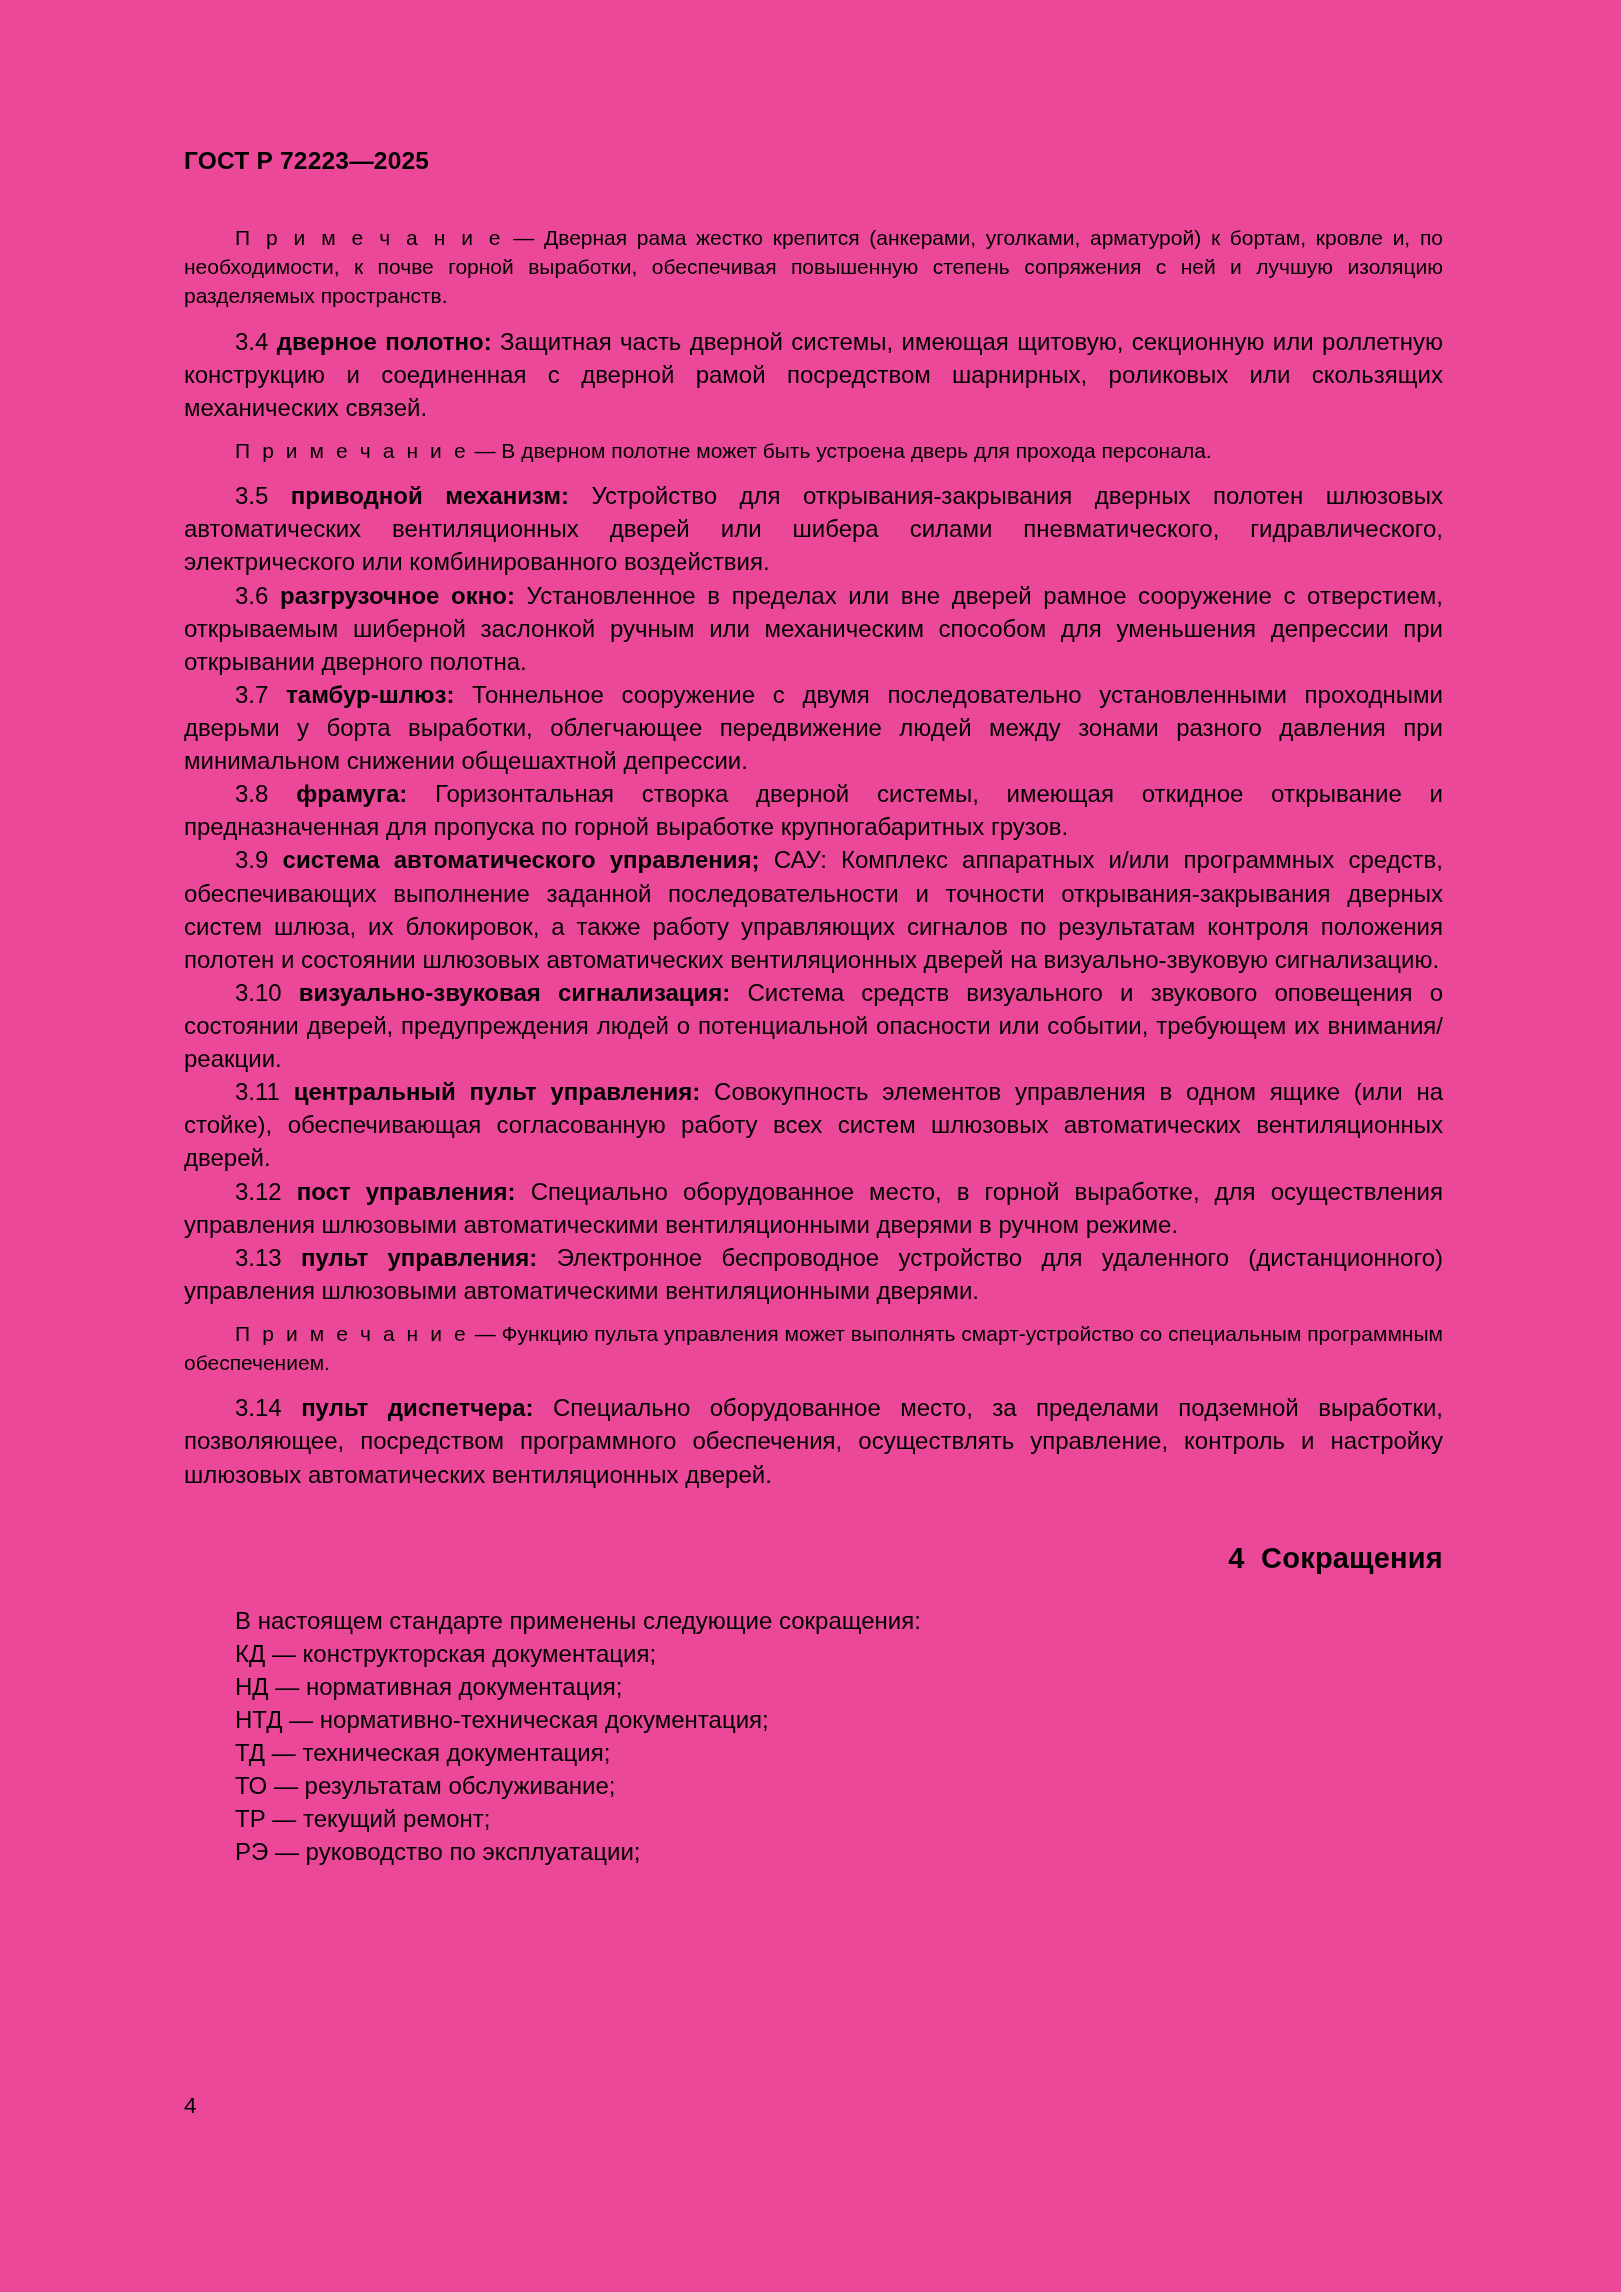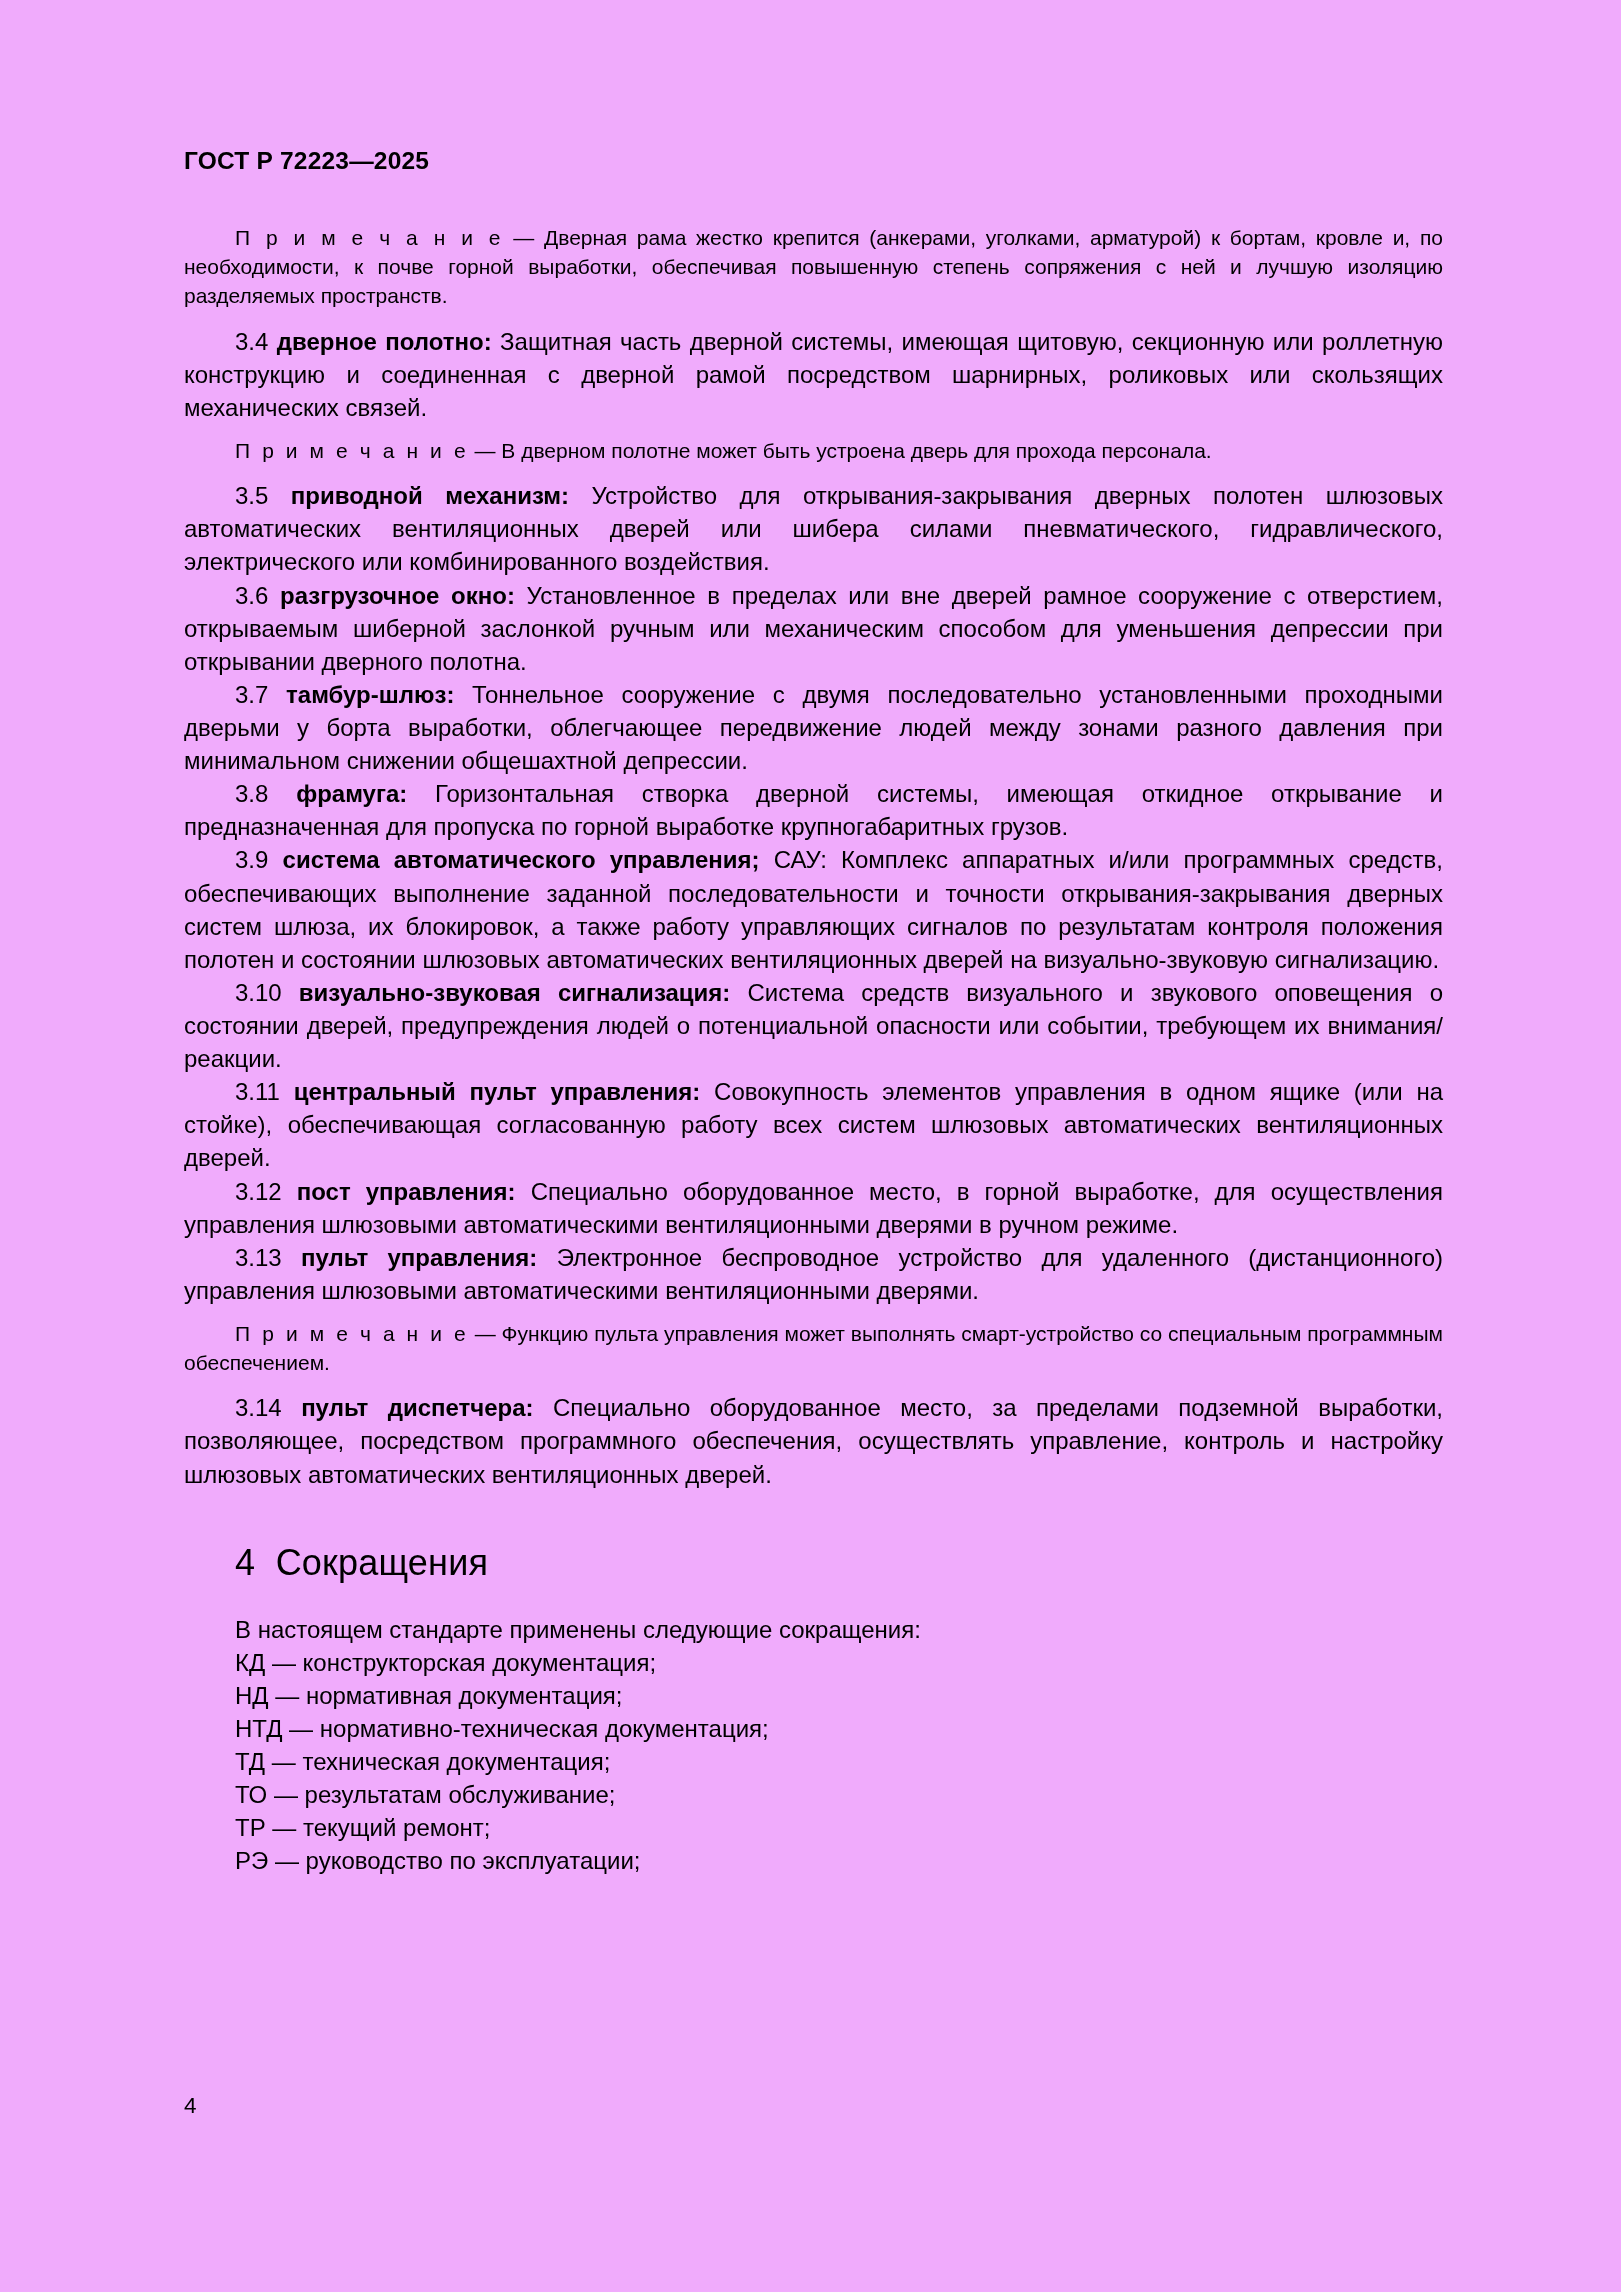--- a/index.html
+++ b/index.html
@@ -9,21 +9,21 @@
   }
   body {
     font-family: "Liberation Sans", sans-serif;
     color: #000000;
   }
   .page {
     position: relative;
     width: 1621px;
     height: 2293px;
     margin: 0 auto;
-    background: #f0abfc;
+    background: #ec4899;
     box-sizing: border-box;
   }
   .content {
     position: absolute;
     left: 184px;
     top: 147px;
     width: 1259px;
   }
   .doc-header {
     font-size: 24.5px;
@@ -54,25 +54,26 @@
   .term {
     font-weight: bold;
   }
   .note-gap-top {
     height: 12.7px;
   }
   .note-gap-bottom {
     height: 13.7px;
   }
   h2.section {
-    font-size: 36px;
-    font-weight: normal;
+    font-size: 29px;
+    font-weight: bold;
     margin: 0;
     text-indent: 51px;
     letter-spacing: 0.2px;
+    text-align: right;
   }
   .section-gap-top { height: 51px; }
   .section-gap-bottom { height: 29px; }
   .abbrev-line {
     font-size: 24px;
     line-height: 1.38;
     text-indent: 51px;
     margin: 0;
     text-align: left;
   }

